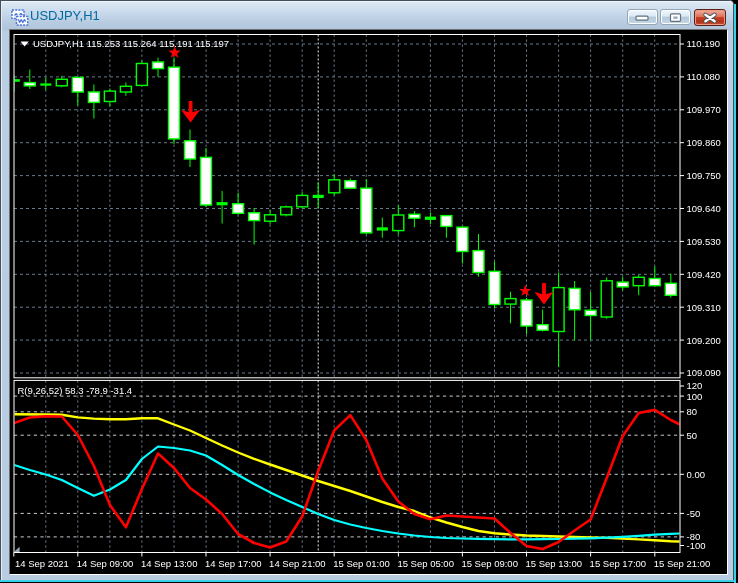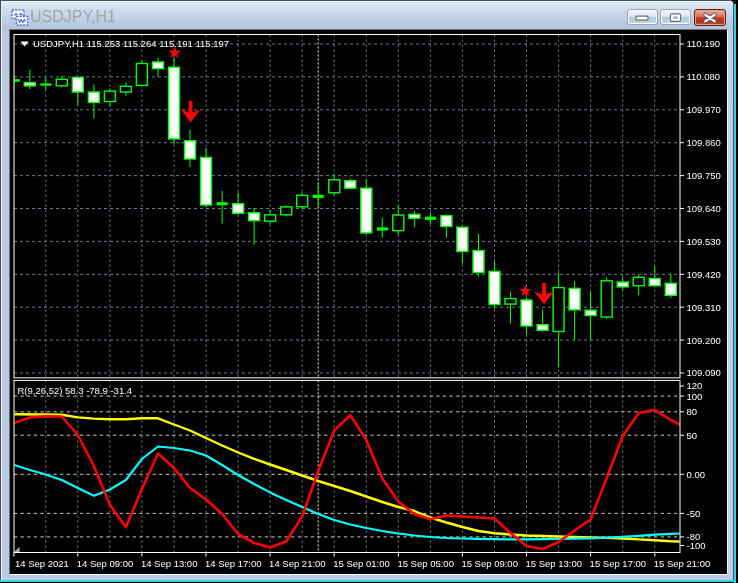--- a/index.html
+++ b/index.html
@@ -2,21 +2,21 @@
 <html><head><meta charset="utf-8"><style>
 html,body{margin:0;padding:0;width:738px;height:583px;overflow:hidden;background:#000;}
 *{box-sizing:border-box;font-family:"Liberation Sans",sans-serif;}
 #win{position:absolute;left:0;top:0;width:734px;height:580px;background:#bdd1e6;border-radius:0 5px 0 0;
  box-shadow:inset 0 0 0 1px #46505a;}
 #winin{position:absolute;left:1px;top:1px;right:1px;bottom:0;border-radius:0 4px 0 0;
  background:linear-gradient(#dfeaf6 0,#cfdfef 8px,#c2d4e7 15px,#b7cbe0 22px,#b0c5db 29px,#bacee3 30px,#b9cde2 100%);
  box-shadow:inset 0 1px 0 #eef5fb,inset 1px 0 0 #e7eef6;}
 #cyR{position:absolute;left:734px;top:4px;width:2px;height:579px;background:#39cfe4;}
 #cyB{position:absolute;left:0;top:579.5px;width:736px;height:2.5px;background:#39cfe4;}
-#title{position:absolute;left:30px;top:8px;font-size:16px;color:#a3a3a3;}
+#title{position:absolute;left:30px;top:8px;font-size:13px;color:#0369a1;}
 #client{position:absolute;left:9px;top:29px;width:719px;height:546px;background:#000;
  border-top:1px solid #6f6f6f;border-left:1px solid #6f6f6f;border-right:1px solid #fff;border-bottom:1px solid #fff;}
 .btn{position:absolute;border-radius:3px;}
 #bmin{left:626.5px;top:9px;width:31px;height:16px;border:1px solid #97a5b4;
  background:linear-gradient(#f2f8fd 0,#dceaf5 40%,#c3d6e6 50%,#b3c9da 51%,#c6d8e7 100%);box-shadow:inset 0 0 0 1px #fdfeff;}
 #bres{left:660px;top:9px;width:31px;height:16px;border:1px solid #97a5b4;
  background:linear-gradient(#f2f8fd 0,#dceaf5 40%,#c3d6e6 50%,#b3c9da 51%,#c6d8e7 100%);box-shadow:inset 0 0 0 1px #fdfeff;}
 #bclo{left:694px;top:8.5px;width:32px;height:17px;border:1px solid #5d2017;
  background:linear-gradient(#f0b0a0 0,#dd7257 44%,#c64124 50%,#b23318 78%,#c9513a 100%);box-shadow:inset 0 0 0 1px #eb9b85;}
 </style></head><body>

